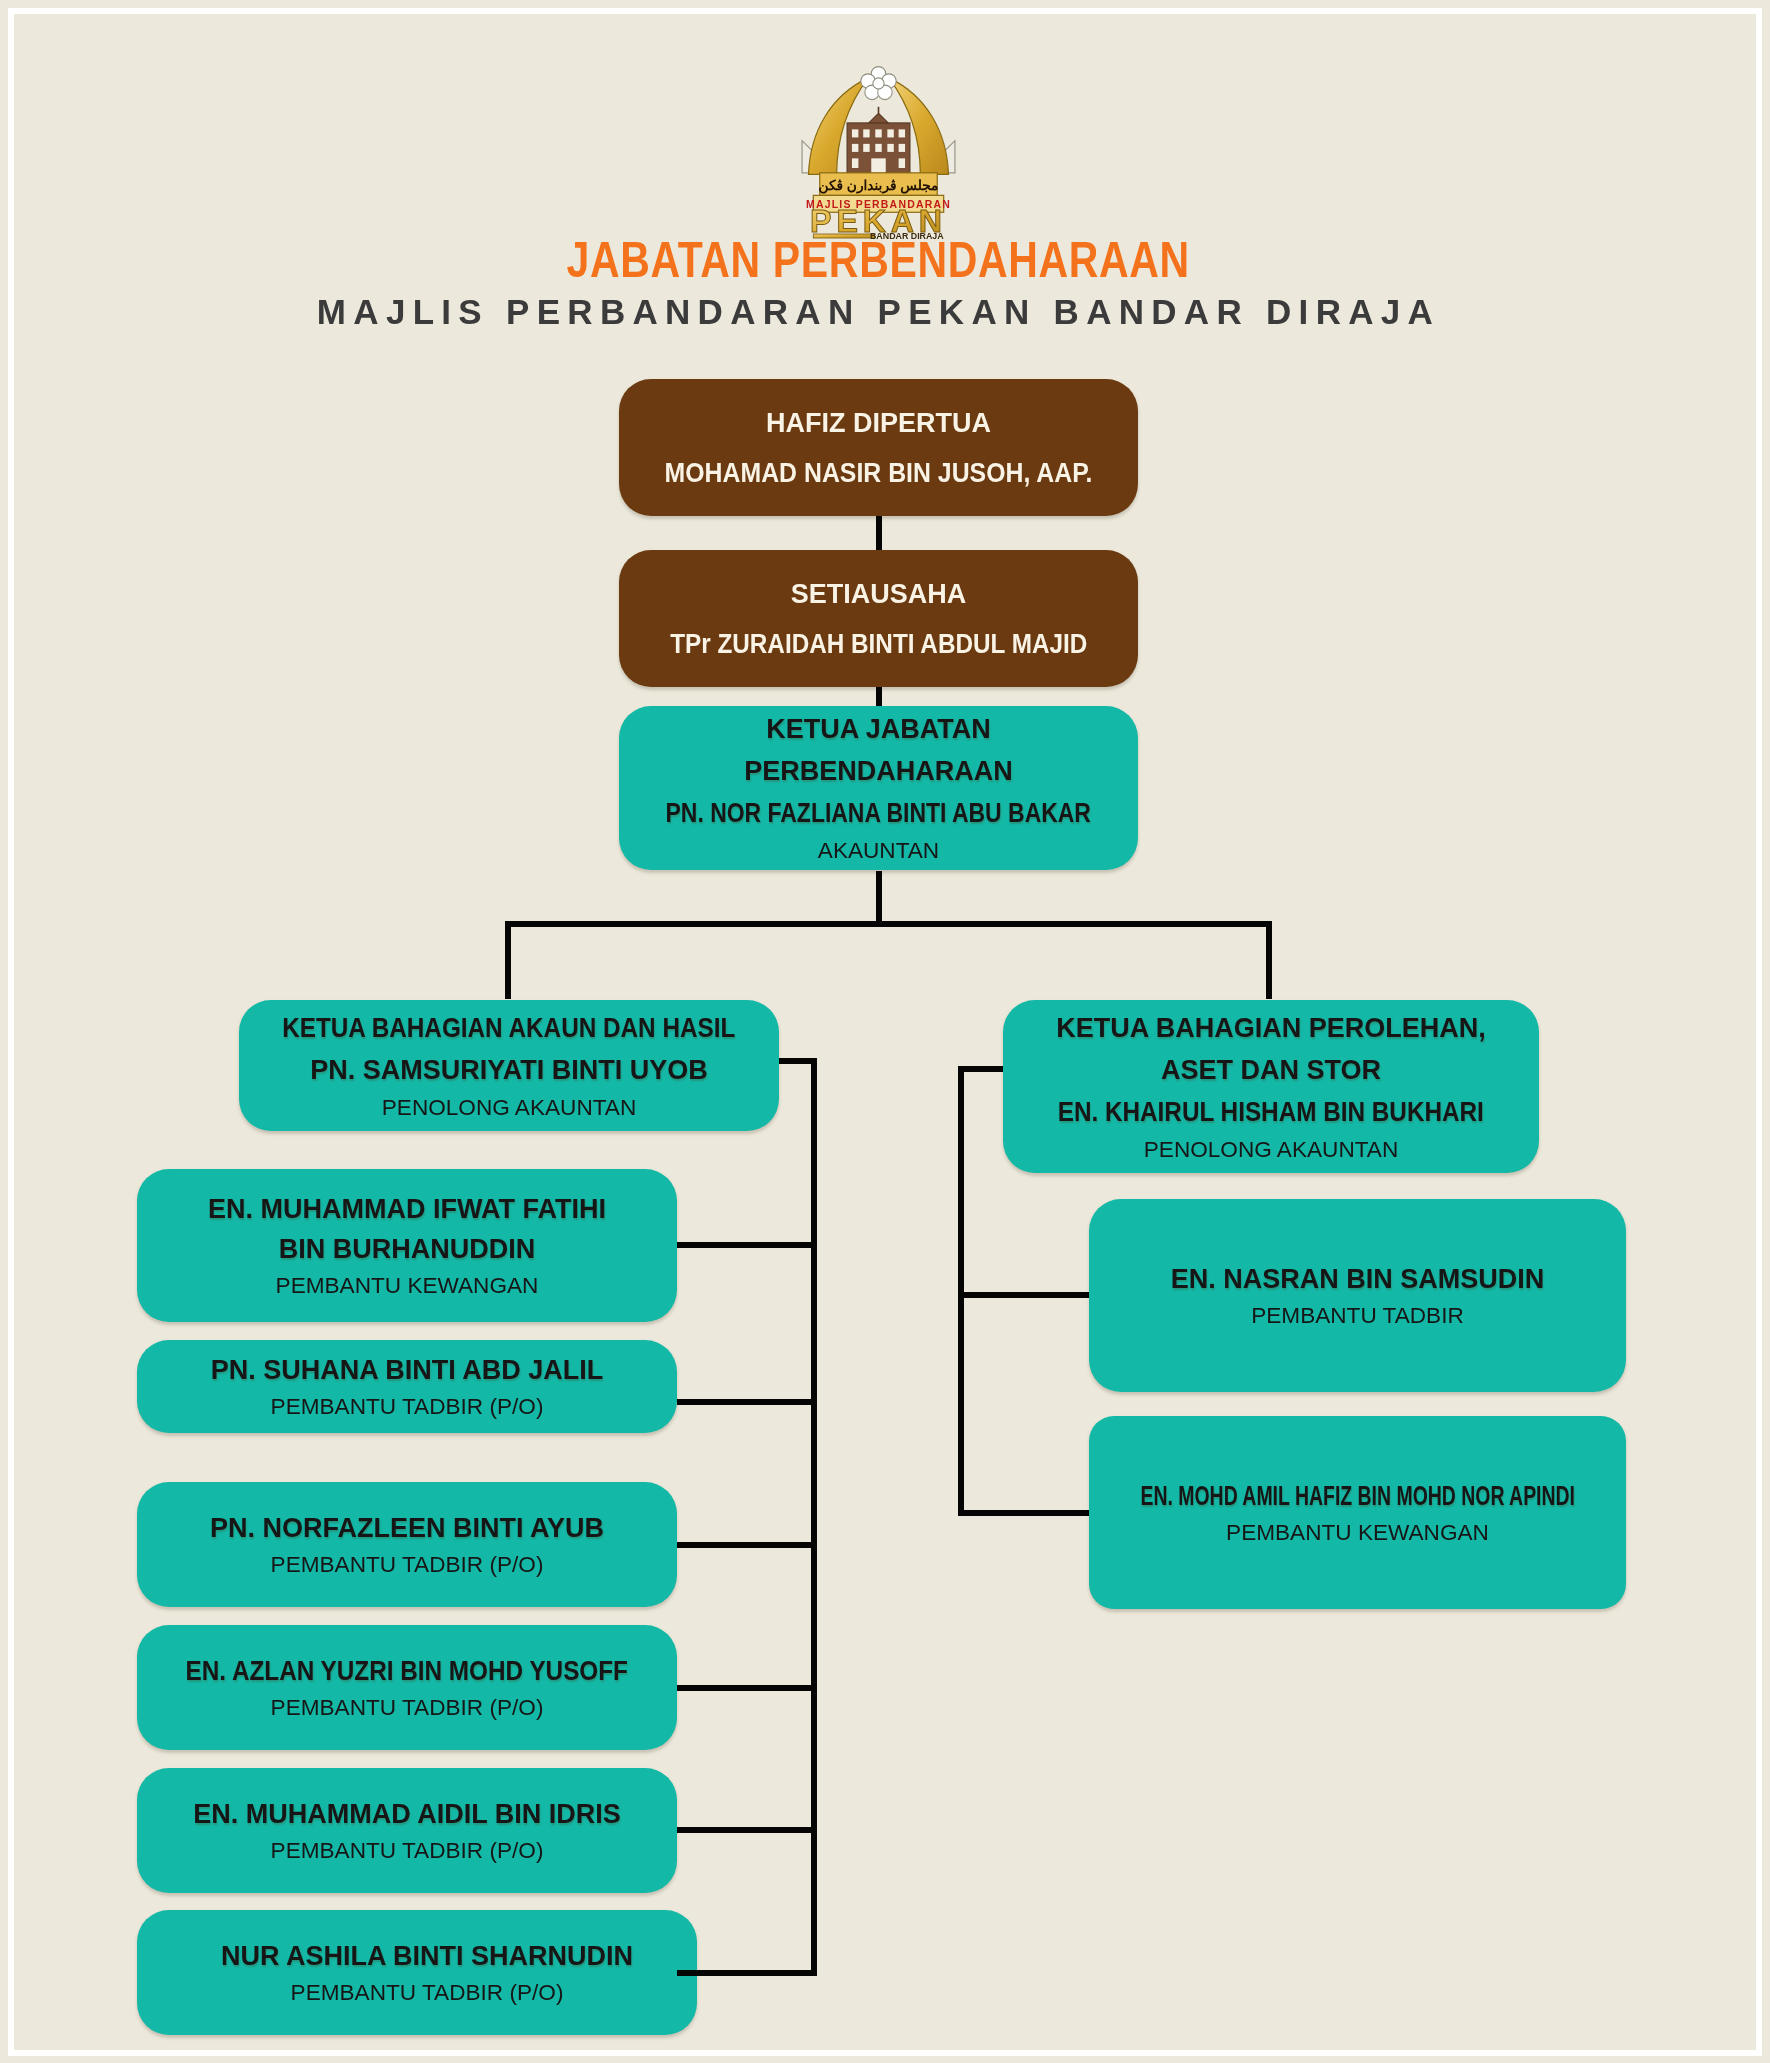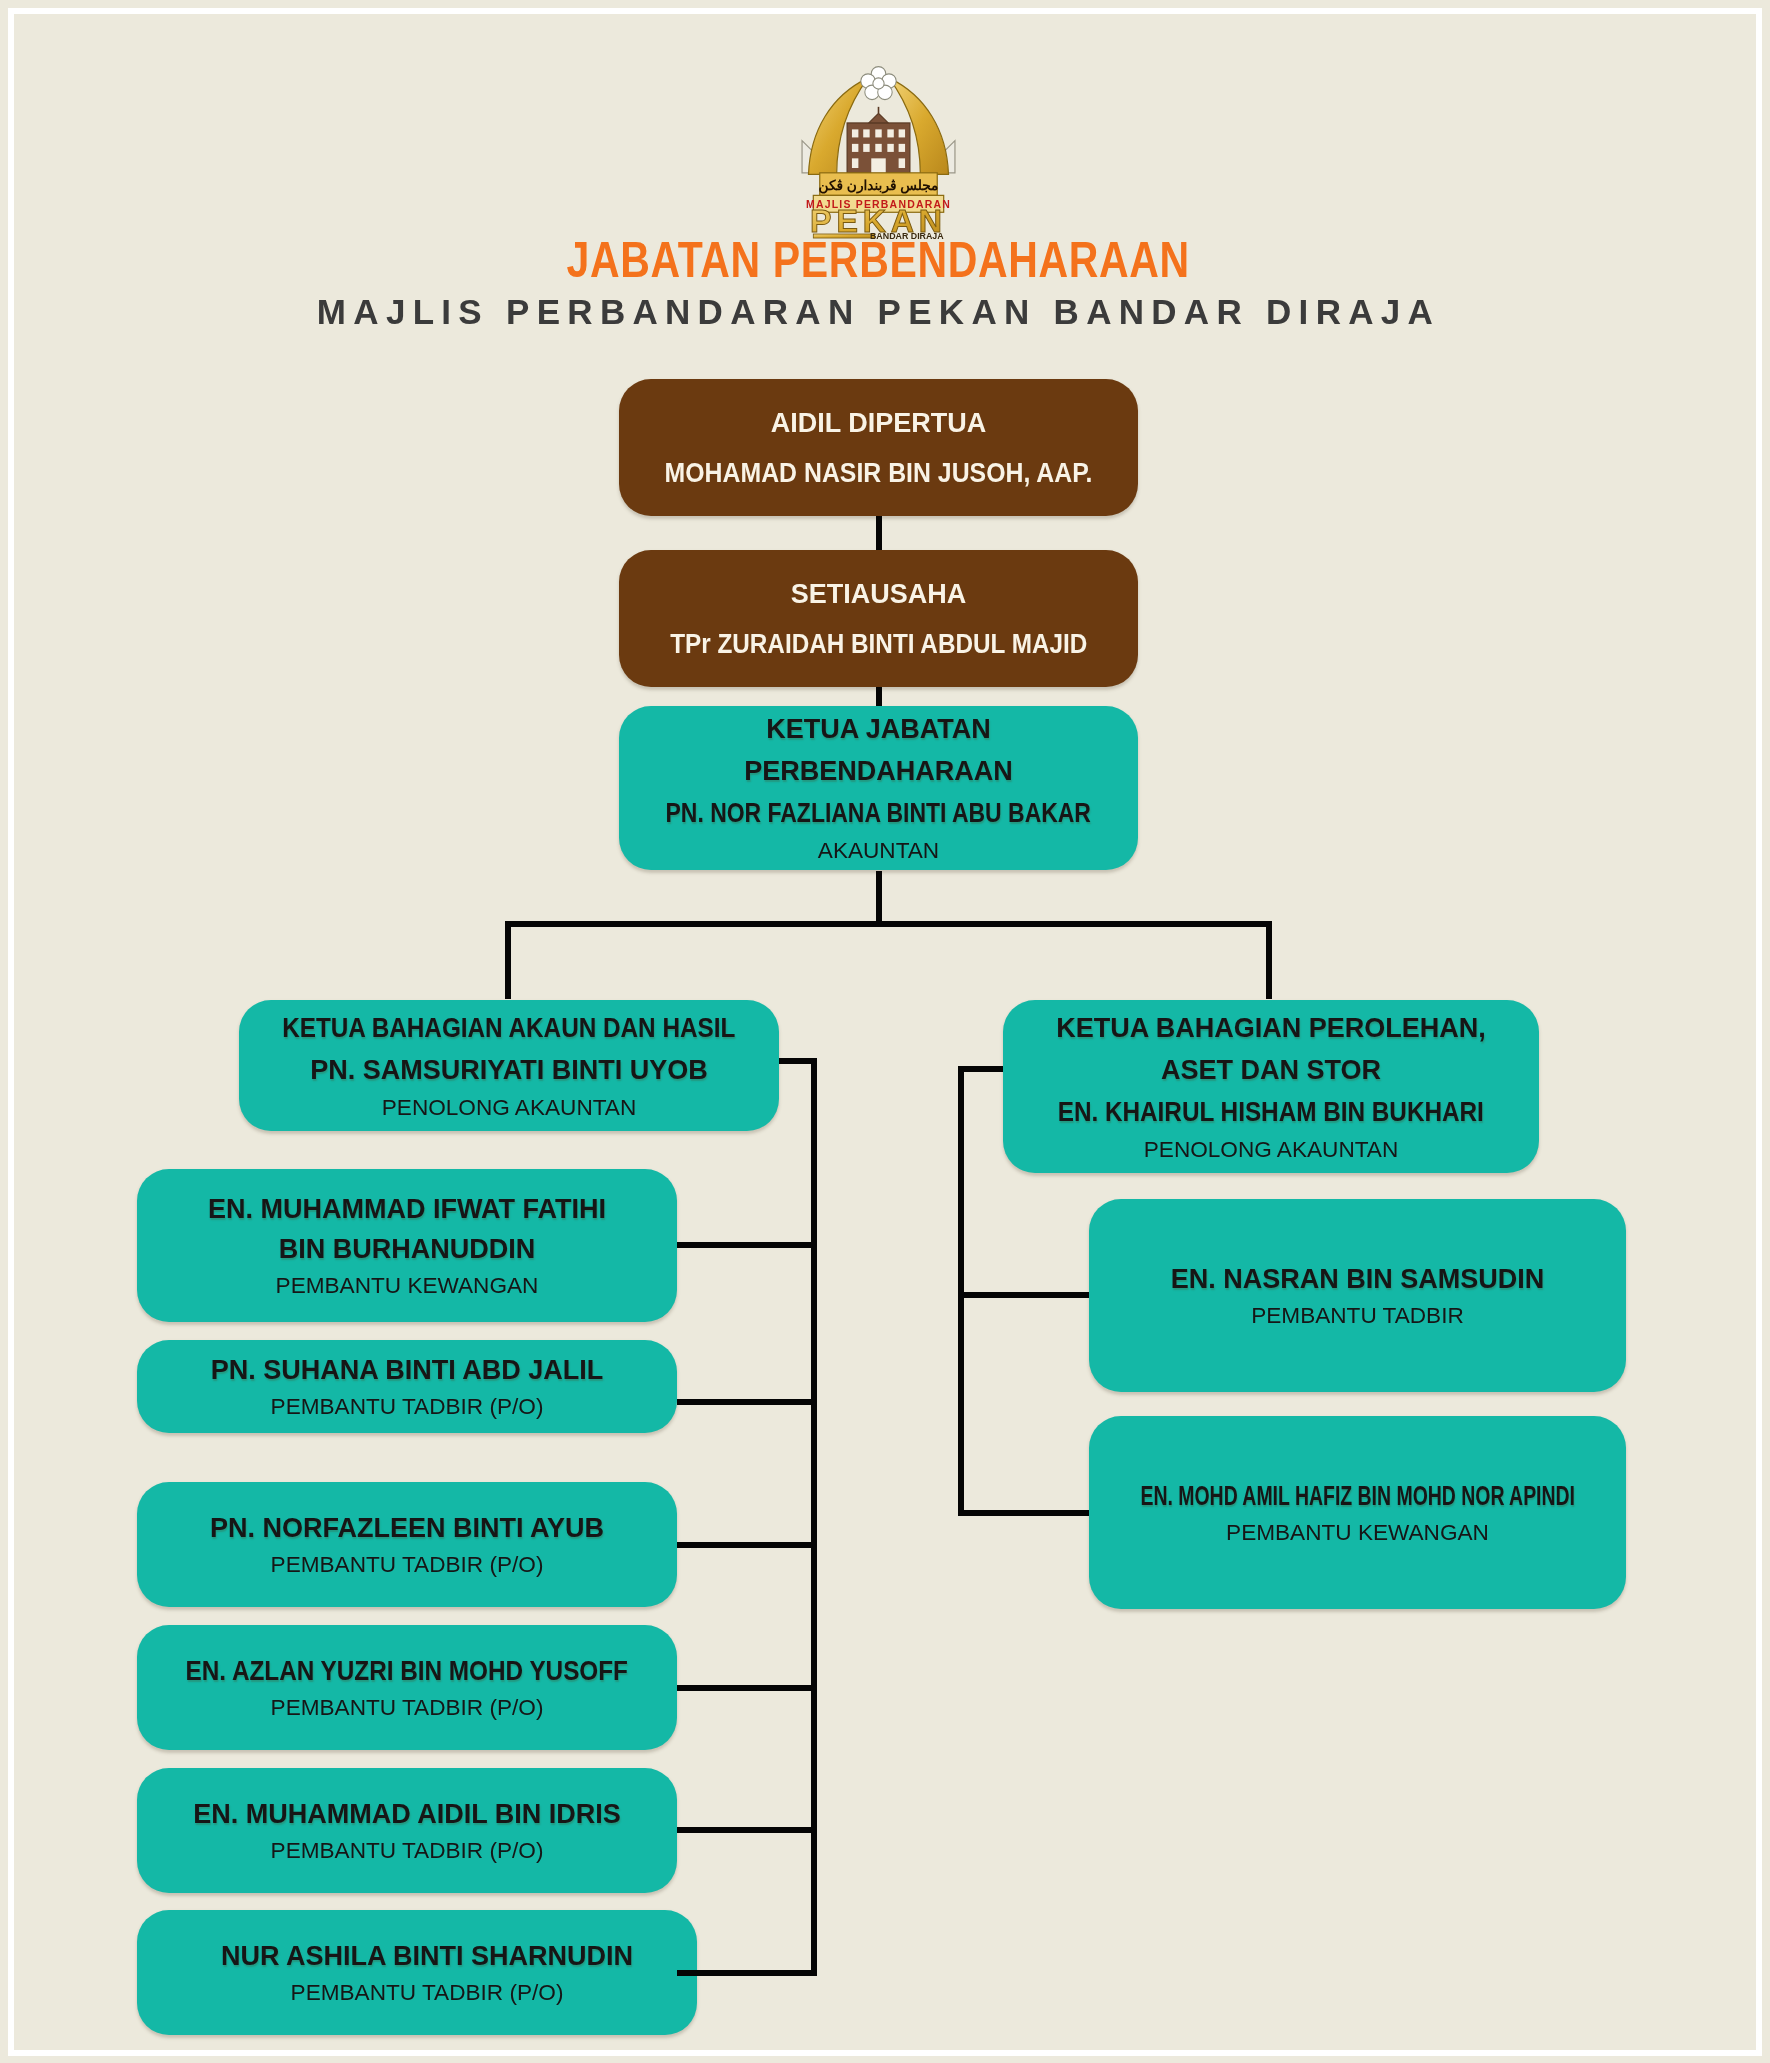--- a/index.html
+++ b/index.html
@@ -95,21 +95,21 @@
 
   <text x="105" y="214" text-anchor="middle" font-size="40" font-weight="bold" fill="url(#gold)" stroke="#7A5A10" stroke-width="1.2" letter-spacing="6">PEKAN</text>
   <rect x="24" y="216" width="76" height="5" fill="url(#gold)" stroke="#7A5A10" stroke-width="1"></rect>
   <text x="186" y="222" text-anchor="end" font-size="11" font-weight="bold" fill="#3A2A10">BANDAR DIRAJA</text>
 </svg>
 
 <div class="hdr-title"><span class="sq">JABATAN PERBENDAHARAAN</span></div>
 <div class="hdr-sub">MAJLIS PERBANDARAN PEKAN BANDAR DIRAJA</div>
 
 <div class="node brown" style="left:619px;top:379px;width:519px;height:137px;">
-  <div class="txt">AIDIL DIPERTUA</div>
+  <div class="txt">HAFIZ DIPERTUA</div>
   <div class="txt" style="--sx:.92">MOHAMAD NASIR BIN JUSOH, AAP.</div>
 </div>
 
 <div class="node brown" style="left:619px;top:550px;width:519px;height:137px;">
   <div class="txt">SETIAUSAHA</div>
   <div class="txt" style="--sx:.90">TPr ZURAIDAH BINTI ABDUL MAJID</div>
 </div>
 
 <div class="node yellow" style="left:619px;top:706px;width:519px;height:164px;">
   <div class="txt">KETUA JABATAN</div>
@@ -154,21 +154,21 @@
 </div>
 <div class="node yellow child" style="left:137px;top:1910px;width:540px;height:125px;padding-left:20px;">
   <div class="txt">NUR ASHILA BINTI SHARNUDIN</div>
   <div class="role">PEMBANTU TADBIR (P/O)</div>
 </div>
 
 <div class="node yellow child" style="left:1089px;top:1199px;width:537px;height:193px;">
   <div class="txt">EN. NASRAN BIN SAMSUDIN</div>
   <div class="role">PEMBANTU TADBIR</div>
 </div>
-<div class="node yellow child" style="left:1089px;top:1416px;width:537px;height:193px;">
+<div class="node yellow child" style="left:1089px;top:1416px;width:537px;height:193px;border-radius:25px;">
   <div class="txt" style="--sx:.72">EN. MOHD AMIL HAFIZ BIN MOHD NOR APINDI</div>
   <div class="role">PEMBANTU KEWANGAN</div>
 </div>
 
 <div class="cl" style="left:876px;top:516px;width:5.6px;height:34px;"></div>
 <div class="cl" style="left:876px;top:687px;width:5.6px;height:19.3px;"></div>
 <div class="cl" style="left:876px;top:871px;width:5.6px;height:51px;"></div>
 <div class="cl" style="left:505px;top:921px;width:767px;height:5.6px;"></div>
 <div class="cl" style="left:505px;top:921px;width:5.6px;height:78px;"></div>
 <div class="cl" style="left:1266px;top:921px;width:5.6px;height:78px;"></div>

